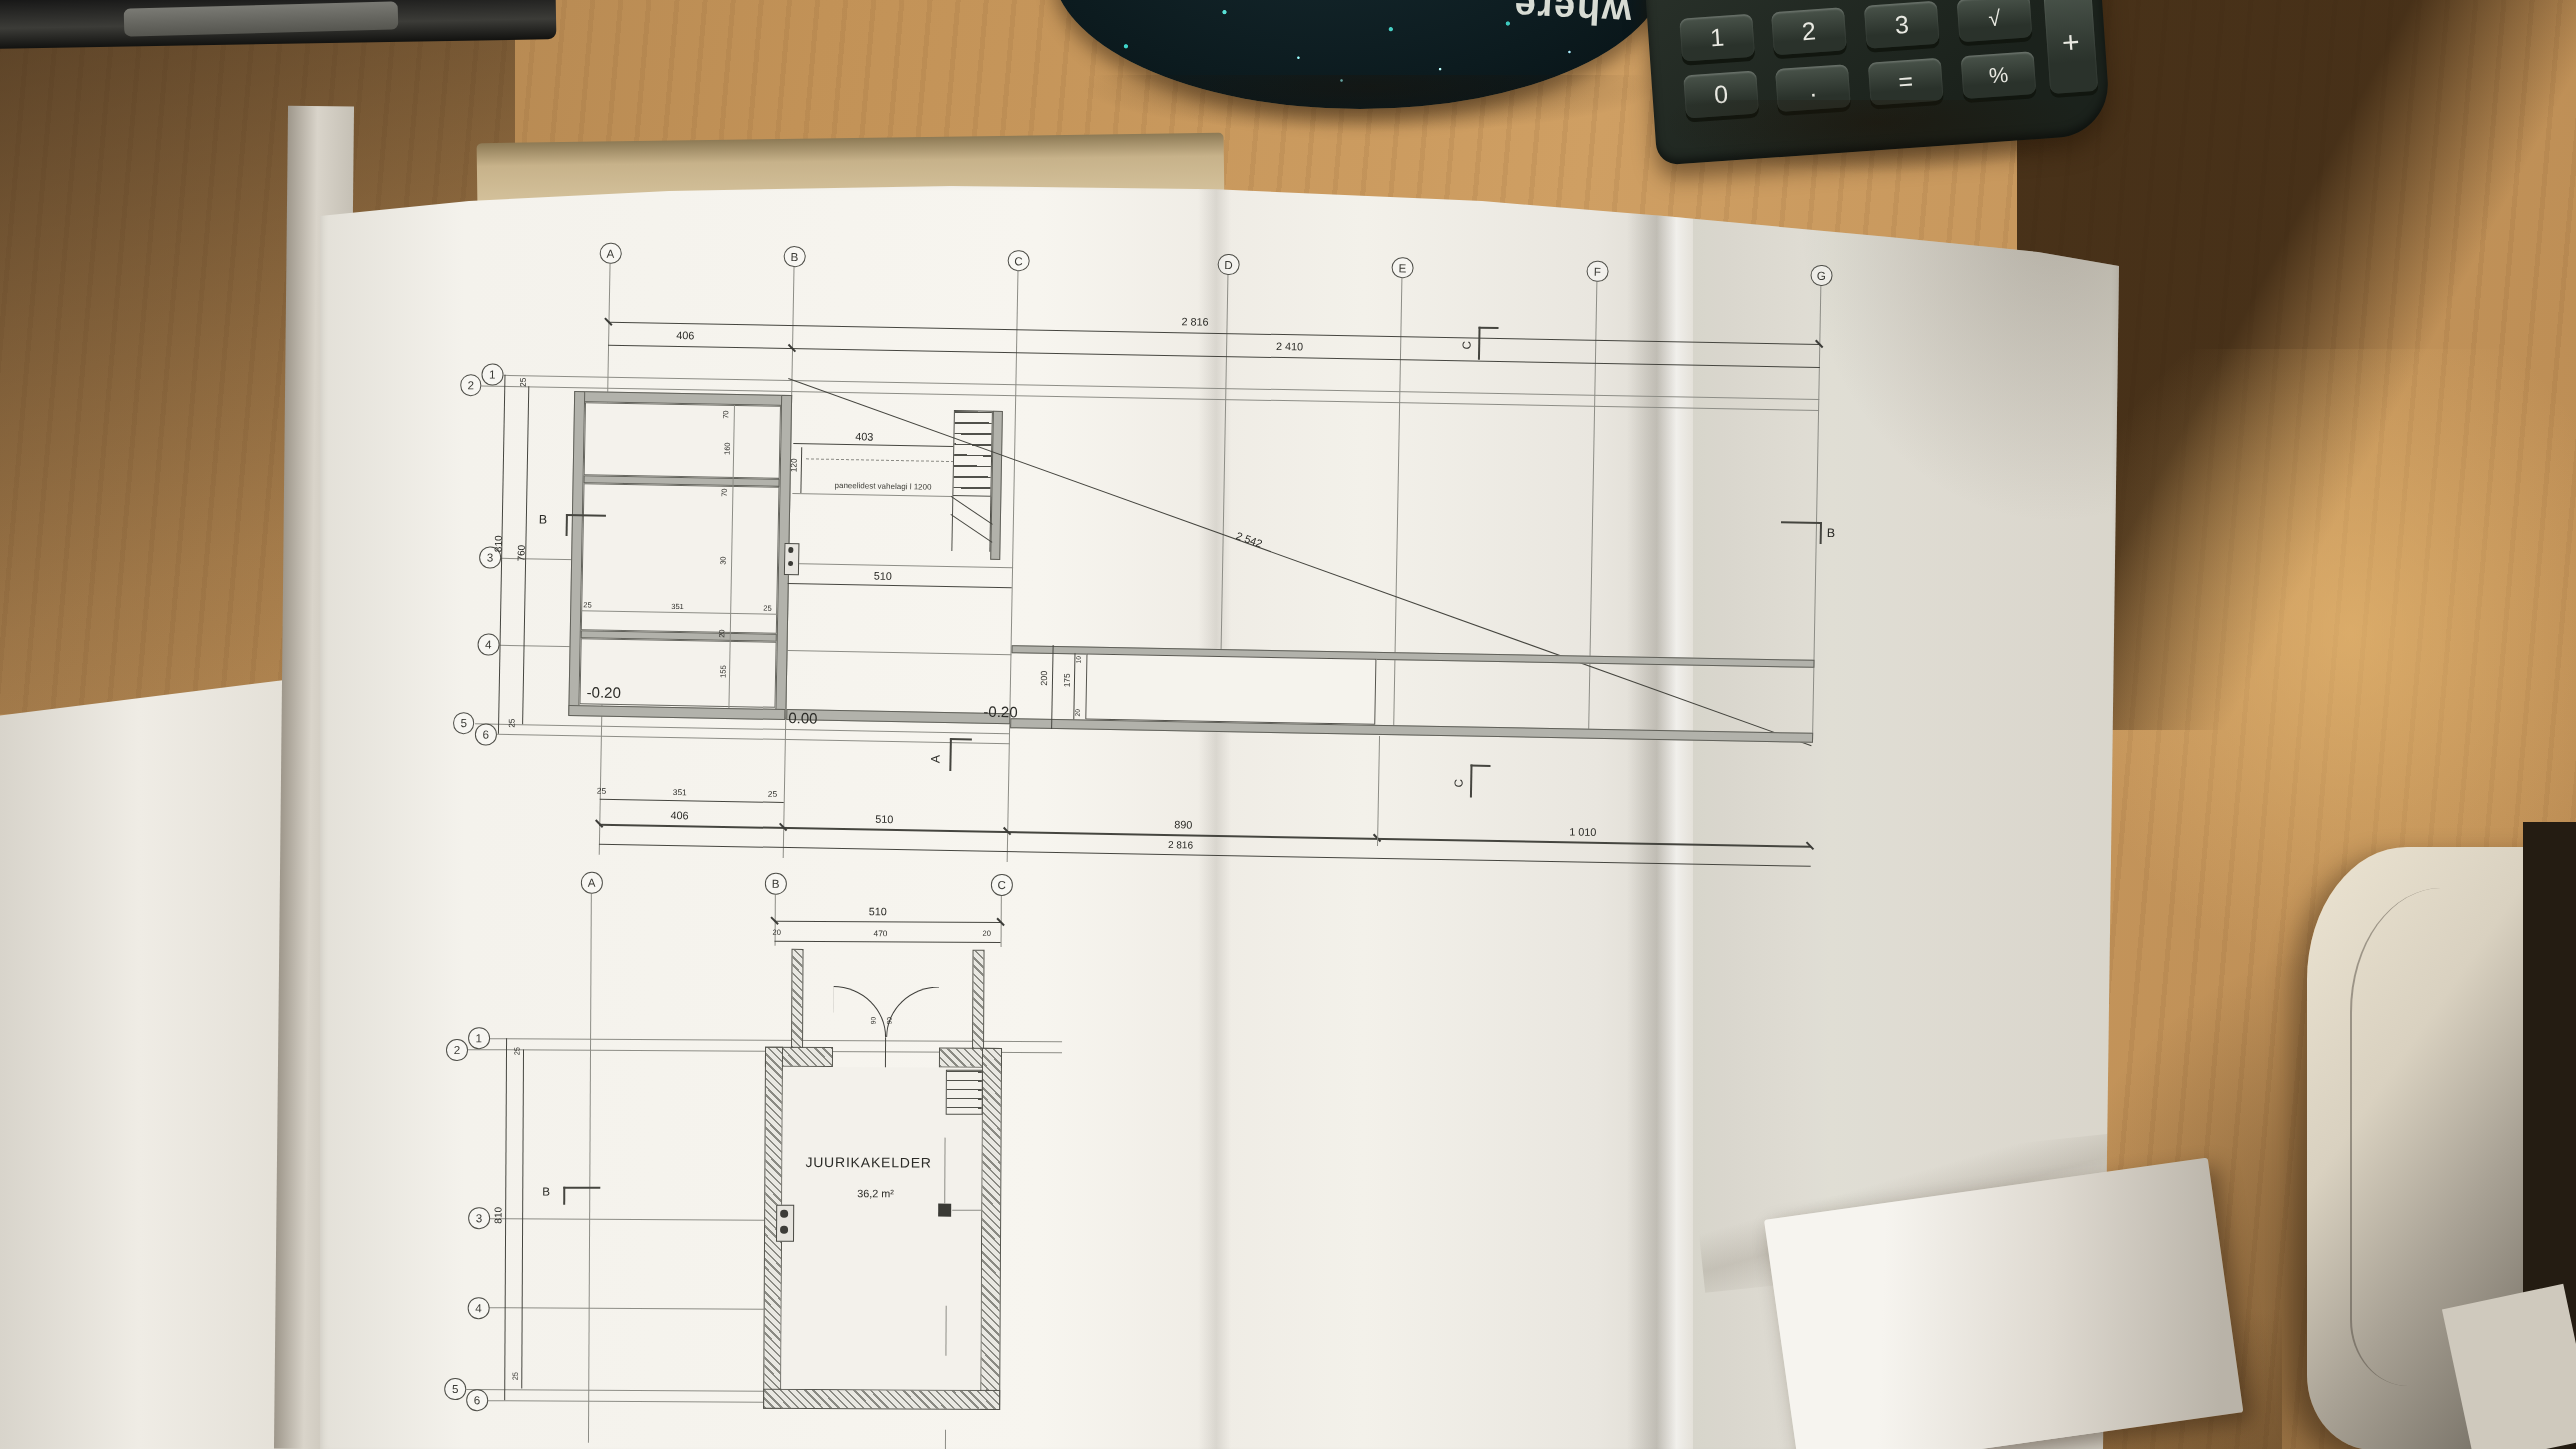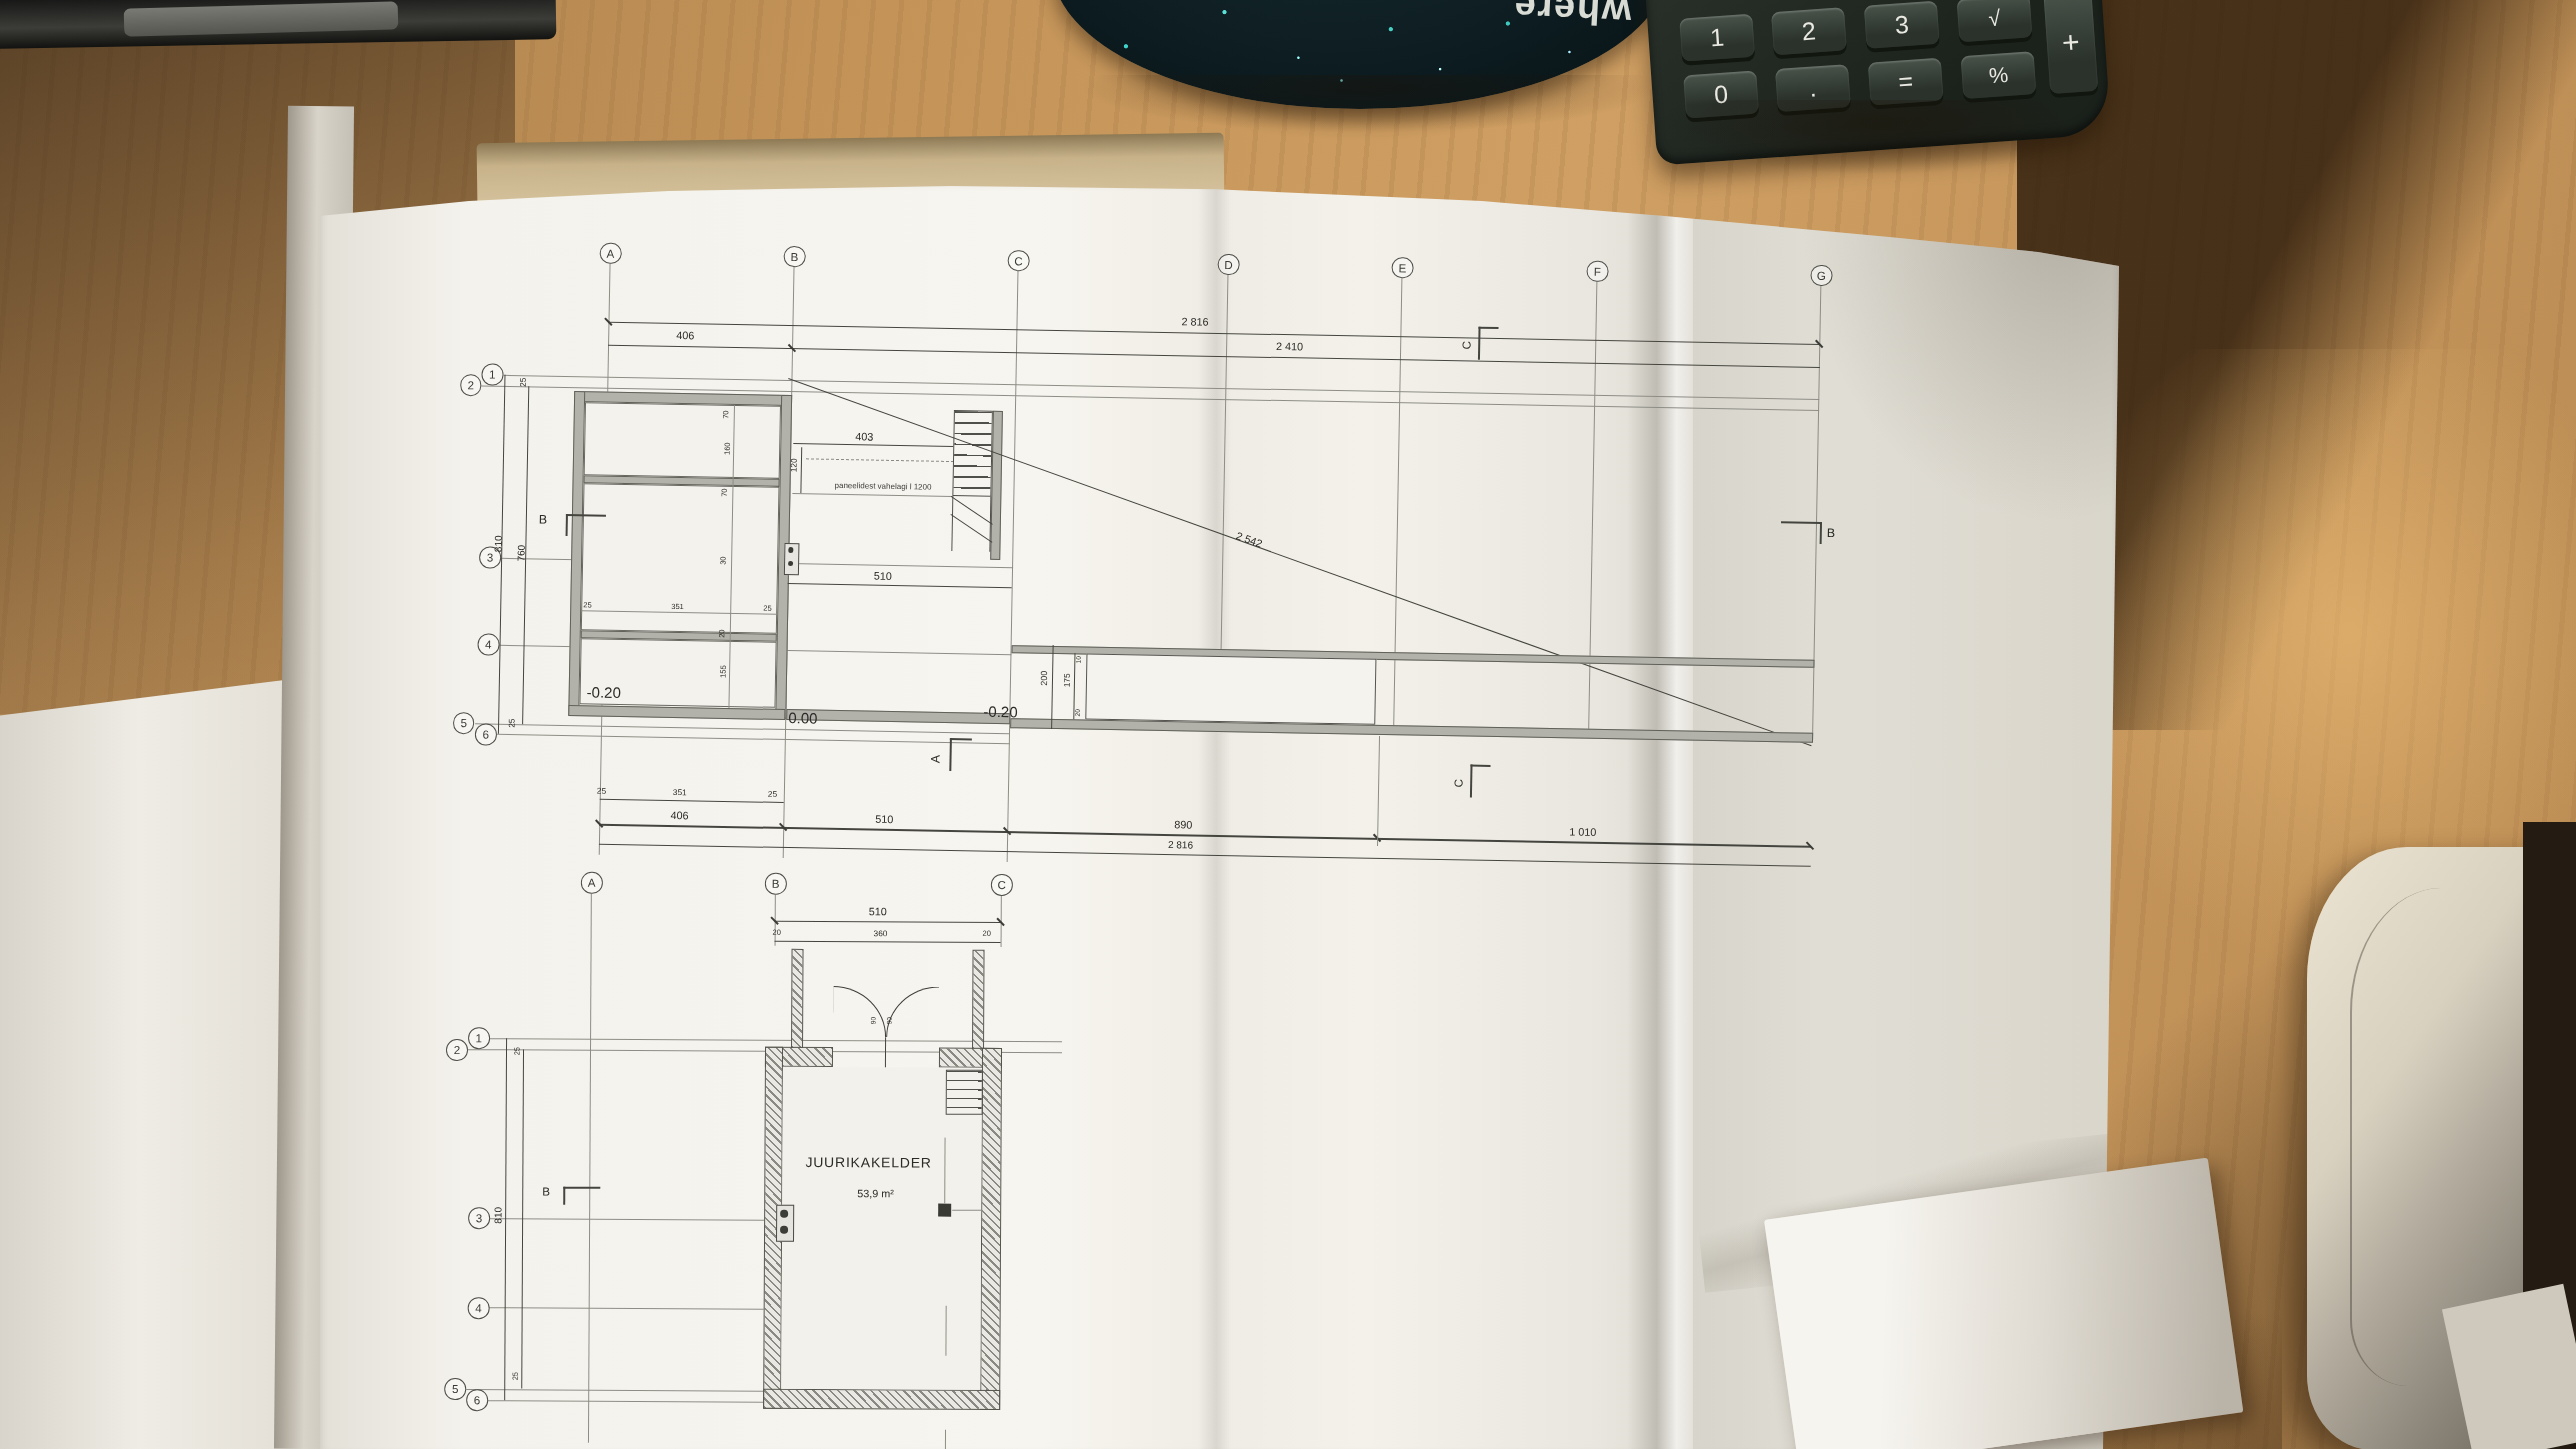--- a/index.html
+++ b/index.html
@@ -326,21 +326,21 @@
       <div class="bub" style="left:25px;top:528px;">
           <span>6</span>
         </div>
 
       <div class="h" style="left:331px;top:58px;width:226px;height:1.2px;"></div>
       <div class="tk" style="left:326px;top:57px;"></div>
       <div class="tk" style="left:552px;top:57px;"></div>
       <span class="lbl" style="left:425px;top:43px;">510</span>
       <div class="h" style="left:331px;top:78px;width:226px;height:1.2px;"></div>
       <span class="lbl" style="left:329px;top:66px;font-size:7.5px;">20</span>
-      <span class="lbl" style="left:430px;top:66px;font-size:8.3px;">360</span>
+      <span class="lbl" style="left:430px;top:66px;font-size:8.3px;">470</span>
       <span class="lbl" style="left:539px;top:66px;font-size:7.5px;">20</span>
 
       <div class="hatch" style="left:348px;top:86px;width:12.4px;height:100px;"></div>
       <div class="hatch" style="left:529px;top:86px;width:12.4px;height:100px;"></div>
 
       <div class="arcL" style="left:390px;top:123px;width:53px;height:51px;"></div>
       <div class="arcR" style="left:443px;top:123px;width:53px;height:51px;"></div>
       <div class="v" style="left:442px;top:174px;height:43px;width:1.2px;"></div>
       <span class="lbl vtx" style="left:427px;top:154px;font-size:6.6px;">90</span>
       <span class="lbl vtx" style="left:443px;top:154px;font-size:6.6px;">90</span>
@@ -360,21 +360,21 @@
       <div class="hl" style="left:510px;top:346px;width:30px;"></div>
       <div class="vl" style="left:504px;top:442px;height:50px;"></div>
       <div class="vl" style="left:504px;top:566px;height:20px;"></div>
 
       <div class="a" style="left:334px;top:342px;width:18px;height:37px;background:#e6e4de;border:1.7px solid #4a4a44;box-sizing:border-box;">
         <div class="a" style="left:3.3px;top:4.1px;width:7.5px;height:7.5px;border-radius:50%;background:#3c3c38;"></div>
         <div class="a" style="left:3.3px;top:20px;width:7.5px;height:7.5px;border-radius:50%;background:#3c3c38;"></div>
       </div>
 
       <span class="lbl" style="left:363px;top:292px;font-size:14px;letter-spacing:0.8px;">JUURIKAKELDER</span>
-      <span class="lbl" style="left:415px;top:325px;font-size:10.8px;">53,9 m²</span>
+      <span class="lbl" style="left:415px;top:325px;font-size:10.8px;">36,2 m²</span>
 
       <div class="v" style="left:63px;top:177px;height:362px;width:1.2px;"></div>
       <div class="v" style="left:80px;top:188px;height:339px;width:1.2px;"></div>
       <span class="lbl vtx" style="left:48px;top:349px;font-size:10px;">810</span>
       <span class="lbl vtx" style="left:70px;top:186px;font-size:7.5px;">25</span>
       <span class="lbl vtx" style="left:70px;top:511px;font-size:7.5px;">25</span>
 
       <span class="lbl" style="left:100px;top:324px;font-size:11.6px;">B</span>
       <div class="v" style="left:121px;top:325px;height:18px;"></div>
       <div class="h" style="left:121px;top:325px;width:37px;"></div>

